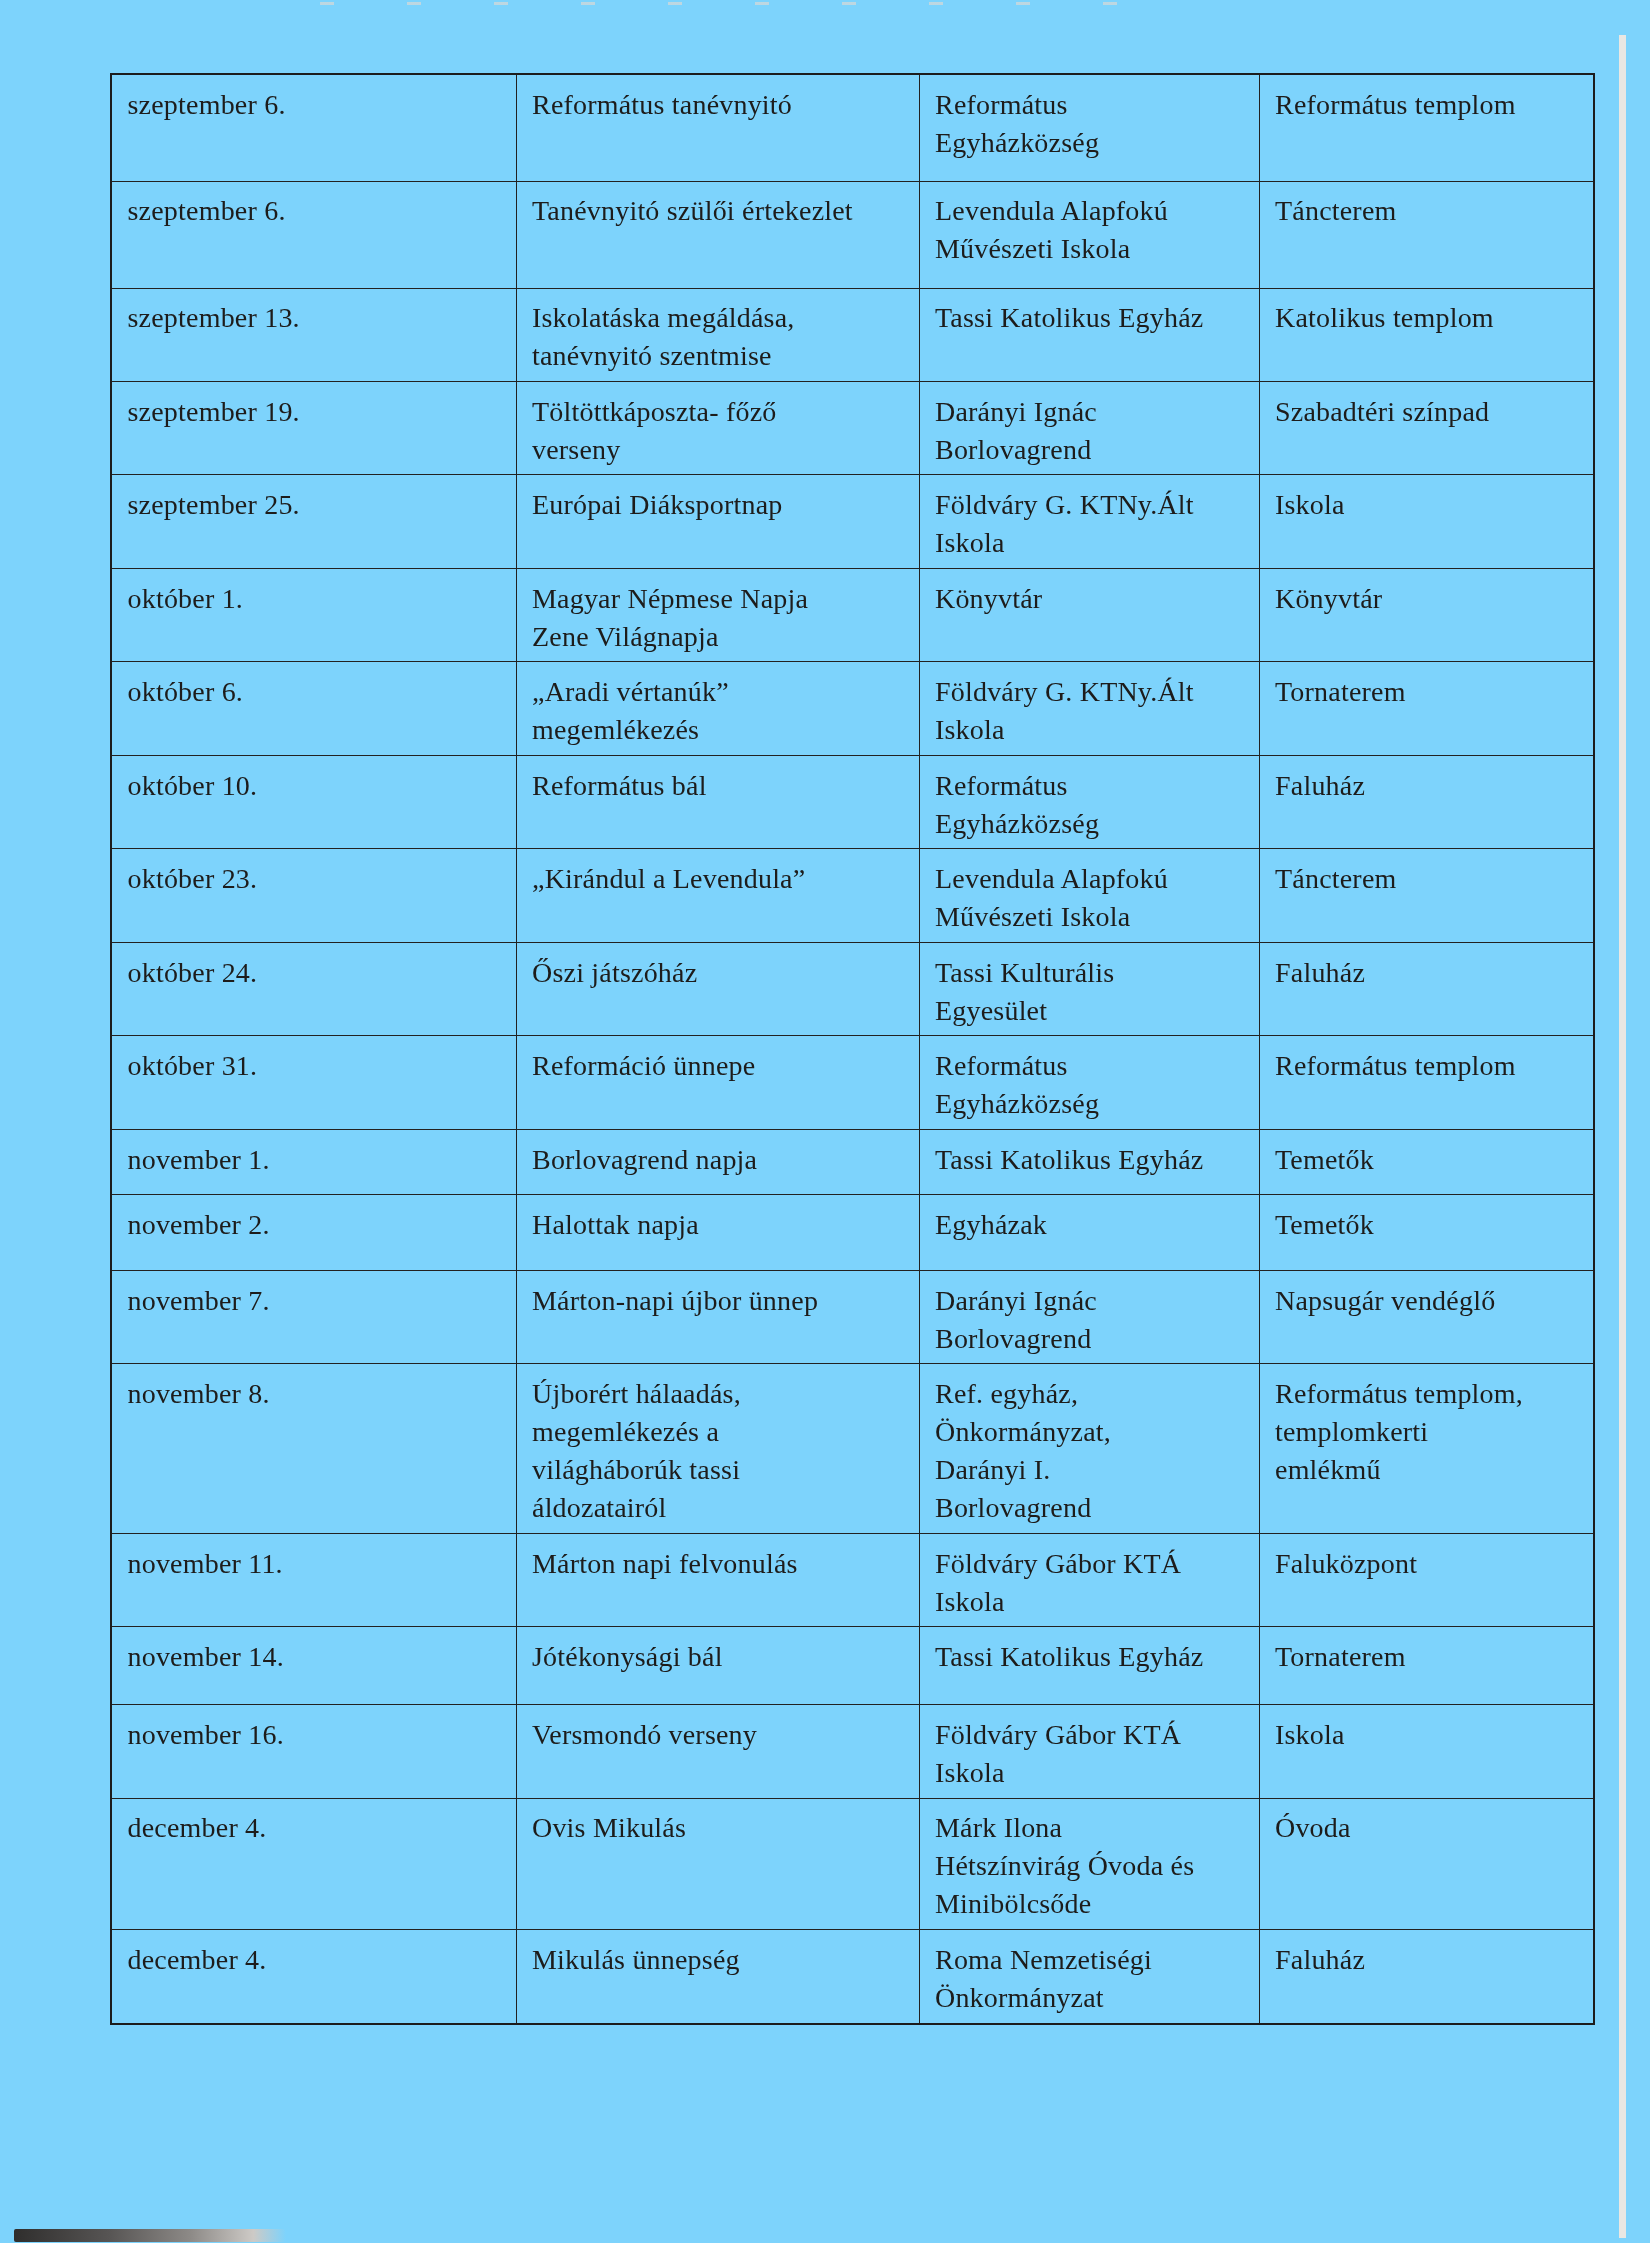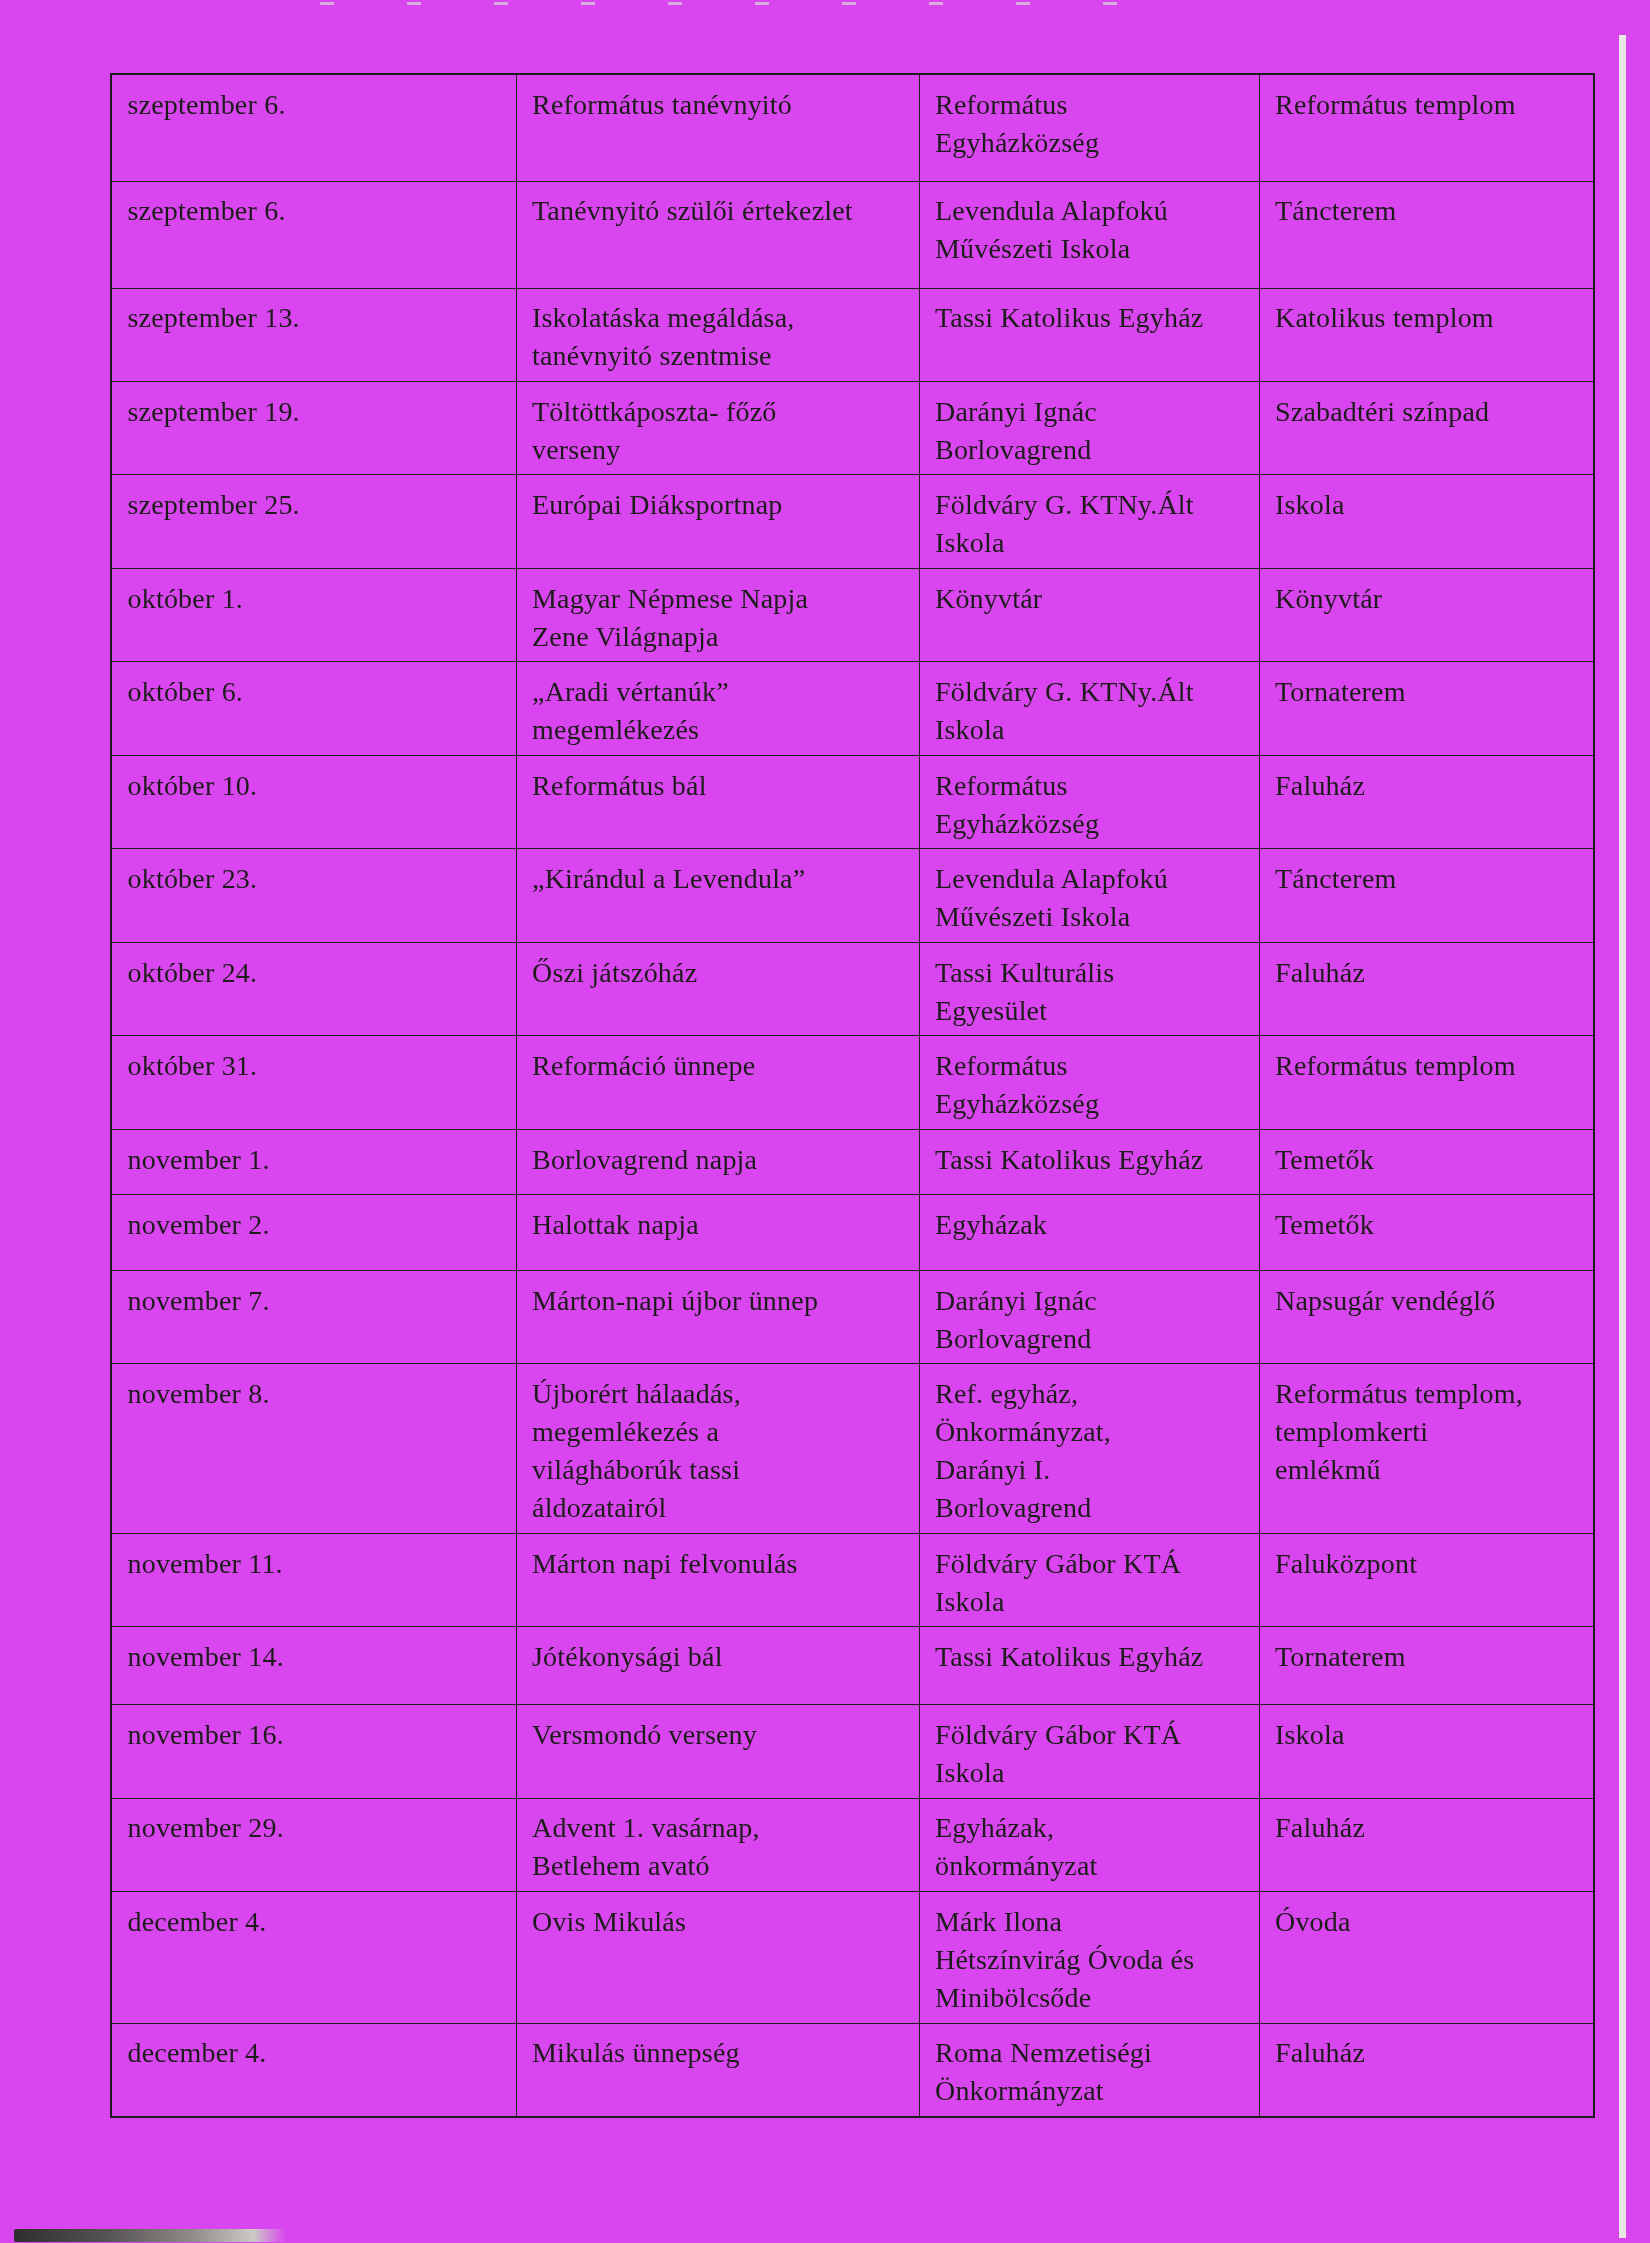--- a/index.html
+++ b/index.html
@@ -10,21 +10,21 @@
   body{
     width:1651px;
     height:2244px;
     position:relative;
     overflow:hidden;
     font-family:"Liberation Serif", serif;
   }
   .page{
     position:absolute;
     inset:0;
-    background:#d946ef;
+    background:#7dd3fc;
   }
   
   .top-speck-line{
     position:absolute;
     left:320px;
     top:1.9px;
     width:805px;
     height:2.9px;
     background:repeating-linear-gradient(90deg,#d9d9d6 0 13.6px, transparent 13.6px 87px);
     opacity:.7;
@@ -212,28 +212,20 @@
           <td>Tassi Katolikus Egyház</td>
           <td>Tornaterem</td>
         </tr>
         <tr style="height: 87px;">
           <td>november 16.</td>
           <td>Versmondó verseny</td>
           <td>Földváry Gábor KTÁ
 Iskola</td>
           <td>Iskola</td>
         </tr>
-        <tr style="height: 79px;">
-          <td>november 29.</td>
-          <td>Advent 1. vasárnap,
-Betlehem avató</td>
-          <td>Egyházak,
-önkormányzat</td>
-          <td>Faluház</td>
-        </tr>
         <tr style="height: 106px;">
           <td>december 4.</td>
           <td>Ovis Mikulás</td>
           <td>Márk Ilona
 Hétszínvirág Óvoda és
 Minibölcsőde</td>
           <td>Óvoda</td>
         </tr>
         <tr style="height: 78px;">
           <td>december 4.</td>

